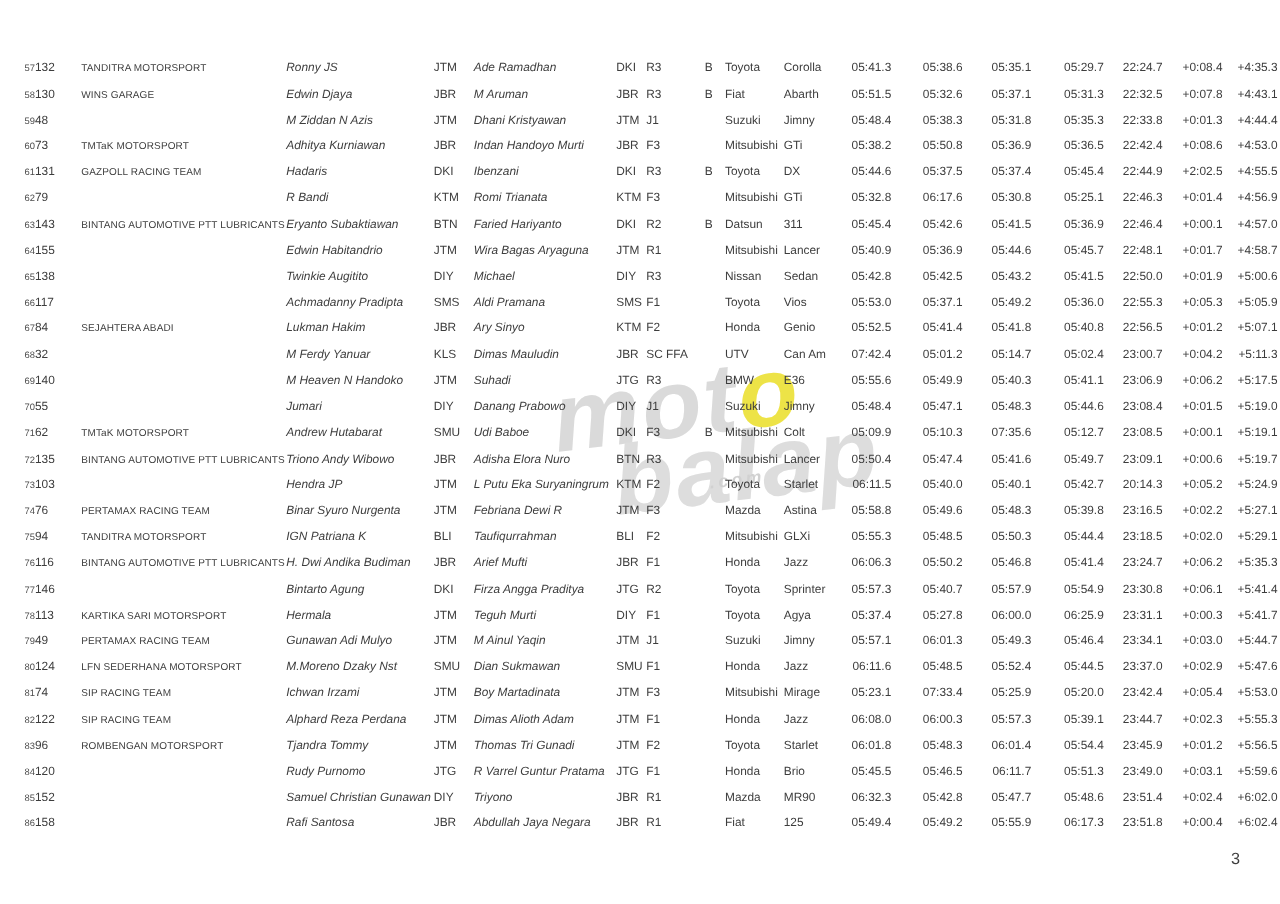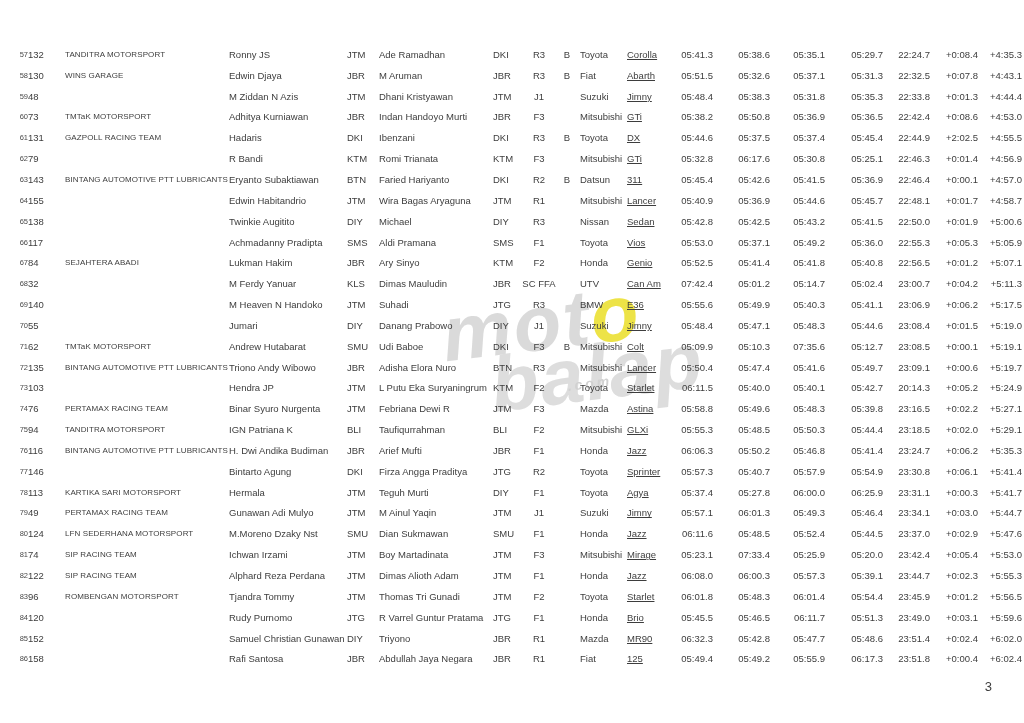--- a/index.html
+++ b/index.html
@@ -41,27 +41,27 @@
     display:grid;
     grid-template-columns:14px 31px 164px 120px 28px 118px 28px 44px 12px 54px 41px 45px 57px 55px 58px 47px 48px 44px;
     height:20.85px;
     align-items:center;
     font-size:9.5px;
   }
   .c{white-space:nowrap;overflow:visible;}
   .pos{font-size:7.5px;color:#4a4a4a;text-align:right;}
   .no{text-align:left;}
   .team{font-size:8px;padding-left:6px;letter-spacing:.1px;}
-  .name{padding-left:6px;}
+  .name{padding-left:6px;font-style:italic;}
   .cod{padding-left:8px;}
   .reg{padding-left:4px;}
-  .cls{text-align:center;}
+  .cls{text-align:left;}
   .bflag{text-align:center;}
   .make{padding-left:7px;}
-  .model{padding-left:0;text-decoration:underline;}
+  .model{padding-left:0;}
   .t{text-align:right;}
   .page-number{
     position:absolute;
     right:32px;top:679px;
     font-size:13px;color:#3d3d3d;
     z-index:1;
   }
 </style>
 </head>
 <body>

